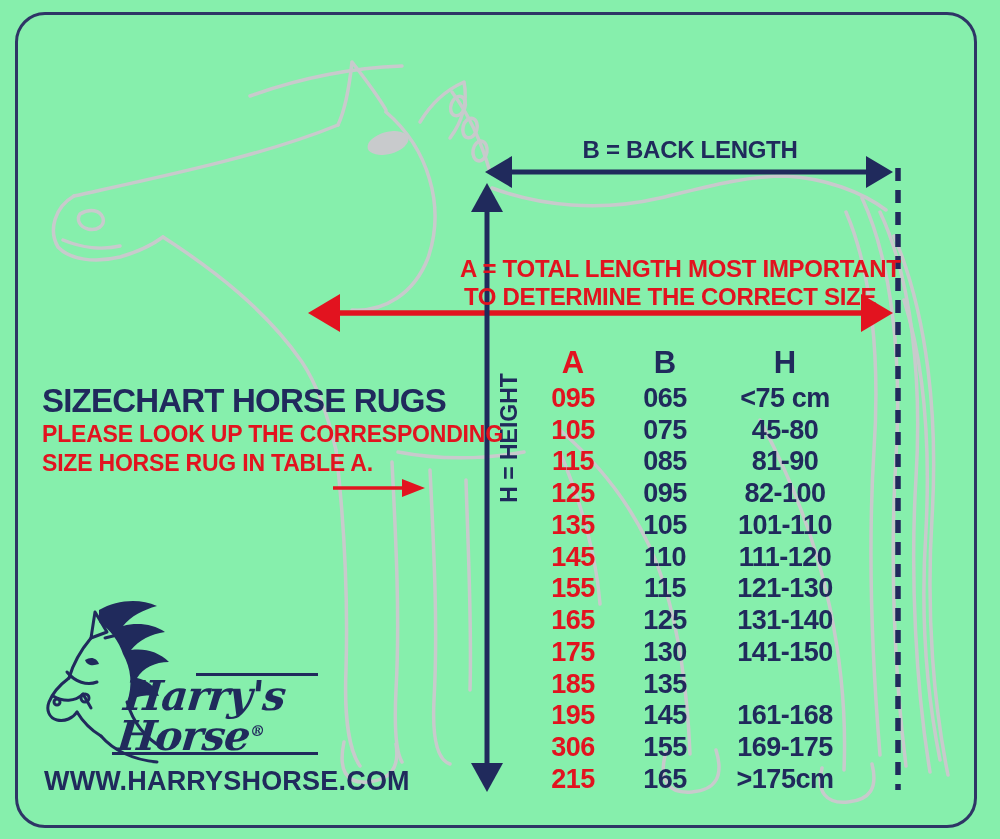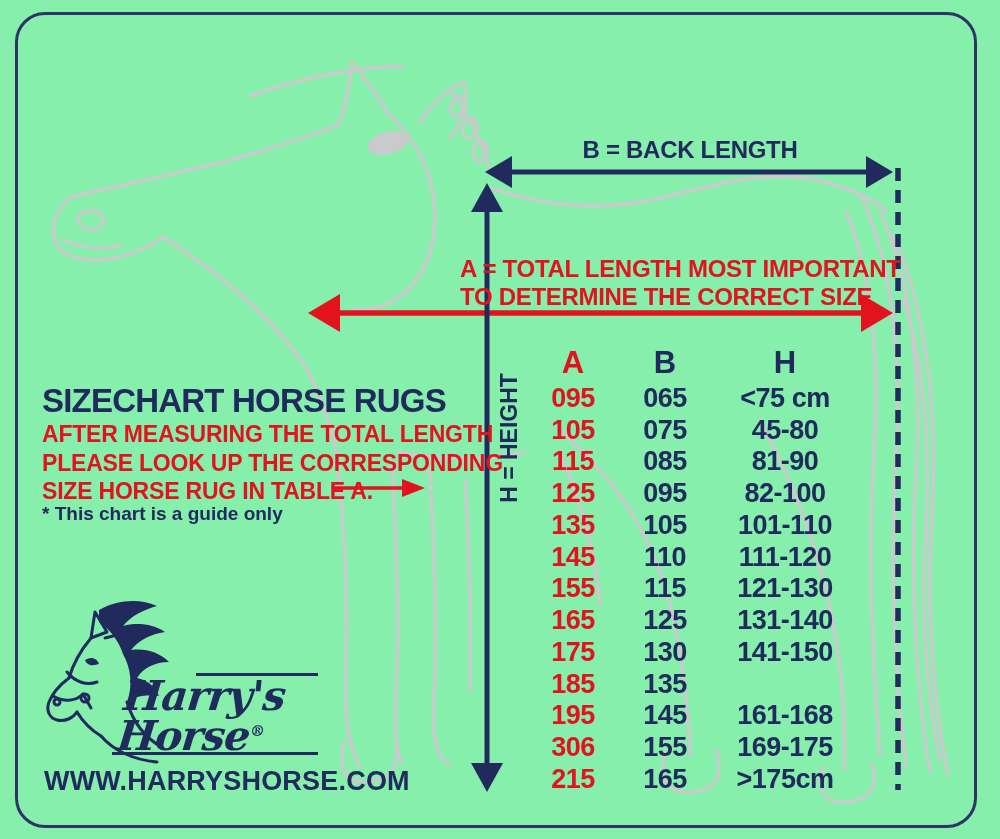--- a/index.html
+++ b/index.html
@@ -10,21 +10,21 @@
   .frame{
     position:absolute;left:15px;top:12px;width:956px;height:810px;
     border:3px solid #2e3566;border-radius:30px;
   }
   .svg-layer{position:absolute;left:0;top:0;}
   .b-label{
     position:absolute;left:490px;top:136px;width:400px;text-align:center;
     color:#202a5c;font-size:24px;font-weight:700;letter-spacing:-0.3px;white-space:nowrap;
   }
   .a-label{
-    position:absolute;left:460px;top:255px;width:420px;
+    position:absolute;left:460px;top:255px;width:420px;text-align:center;
     color:#e2131f;font-size:24px;font-weight:700;letter-spacing:-0.3px;line-height:28px;white-space:nowrap;
   }
   .h-label{
     position:absolute;left:509px;top:438px;transform:translate(-50%,-50%) rotate(-90deg);
     color:#202a5c;font-size:23px;font-weight:700;white-space:nowrap;
   }
   .info-title{
     position:absolute;left:42px;top:382px;color:#202a5c;
     font-size:33px;font-weight:700;letter-spacing:-0.8px;white-space:nowrap;
   }
@@ -134,25 +134,23 @@
 
   <div class="b-label">B = BACK LENGTH</div>
   <div class="a-label">
     <div>A = TOTAL LENGTH MOST IMPORTANT</div>
     <div>TO DETERMINE THE CORRECT SIZE</div>
   </div>
   <div class="h-label">H = HEIGHT</div>
 
   <div class="info-title">SIZECHART HORSE RUGS</div>
   <div class="info-lines">
-    <div>AFTER MEASURING THE TOTAL LENGTH</div>
     <div>PLEASE LOOK UP THE CORRESPONDING</div>
     <div>SIZE HORSE RUG IN TABLE A.</div>
   </div>
-  <div class="info-note">* This chart is a guide only</div>
 
   <div class="size-table">
     <div class="size-table-header">
       <span class="hc hc0">A</span>
       <span class="hc hc1">B</span>
       <span class="hc hc2">H</span>
     </div>
     <div class="size-table-rows">
         <div class="trow">
           <span class="tcell tc0">095</span>

